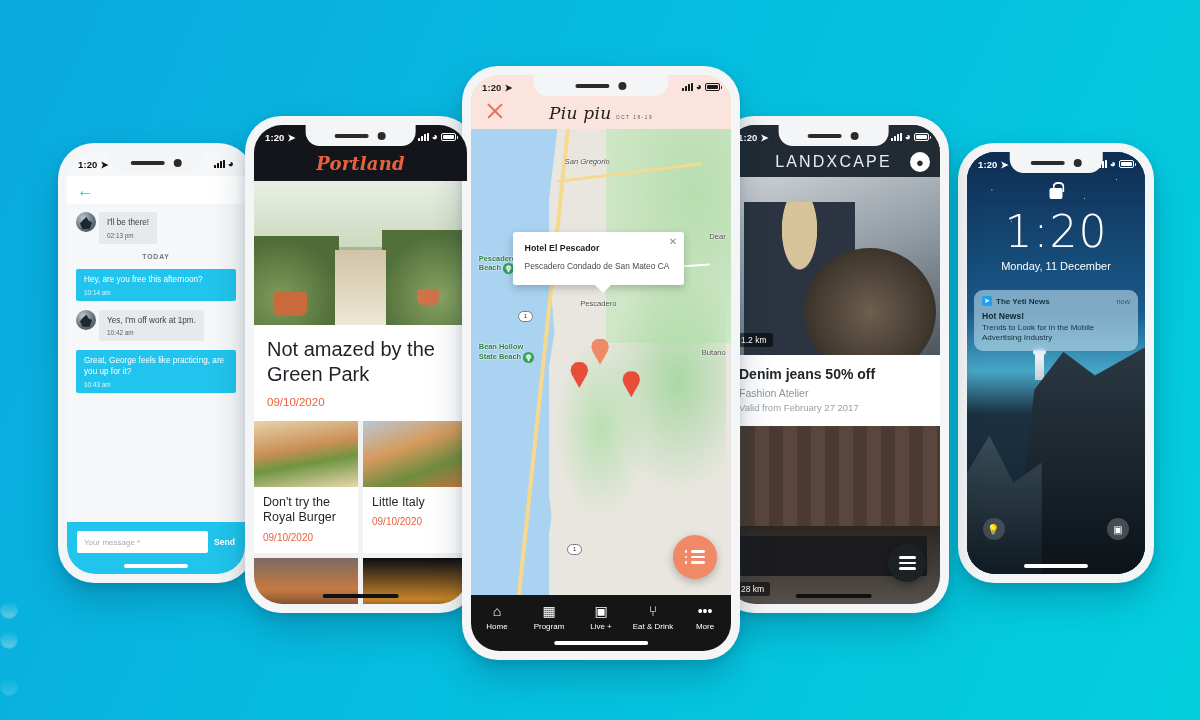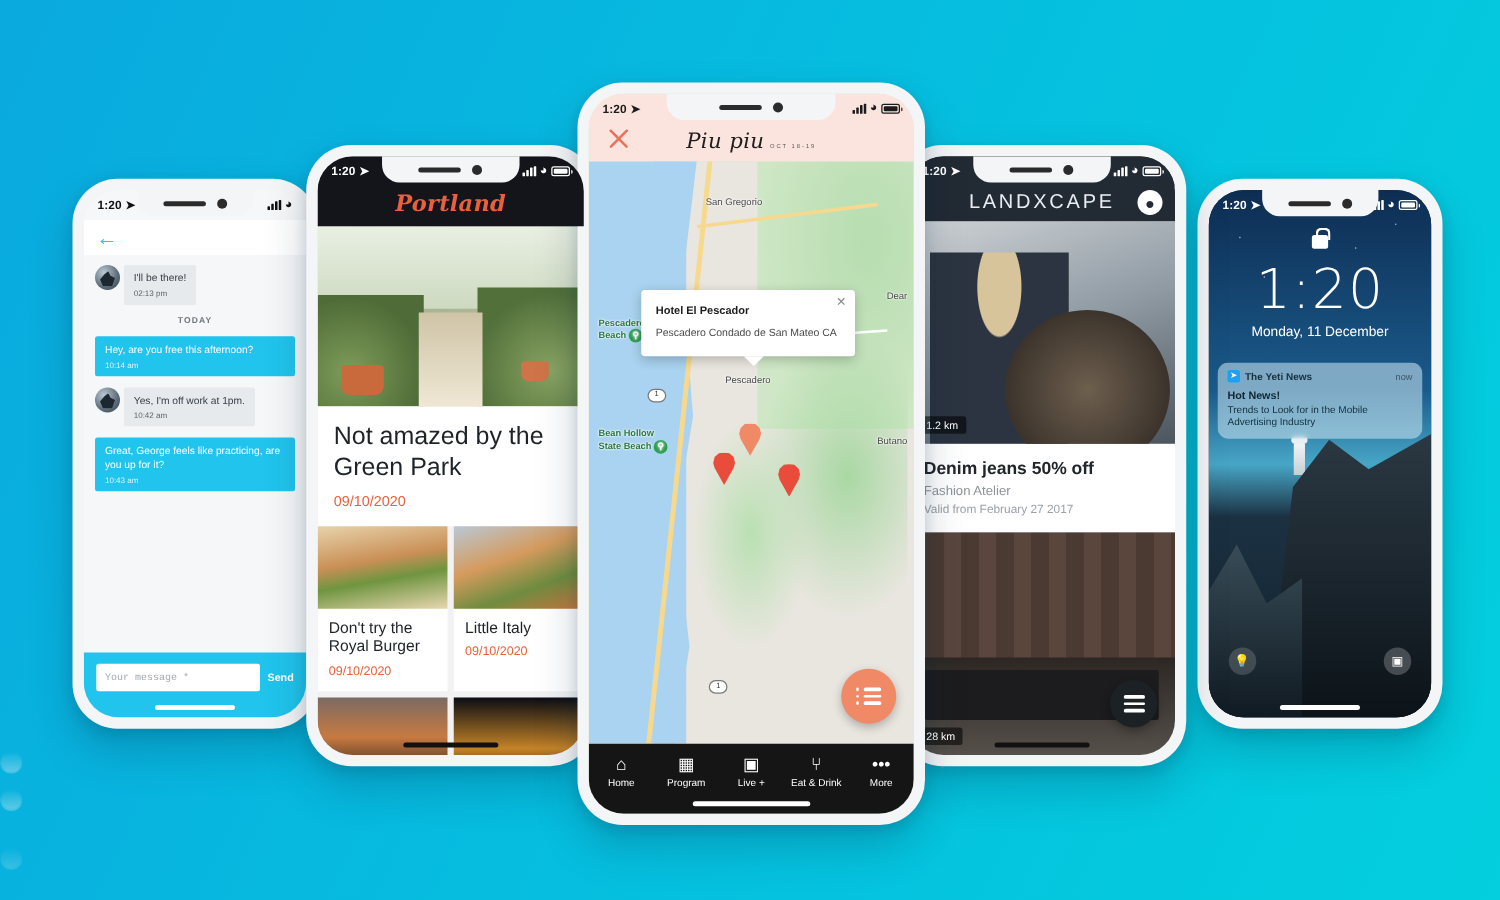--- a/index.html
+++ b/index.html
@@ -101,21 +101,21 @@
   .day-sep { text-align: center; font-size: 6.8px; letter-spacing: .9px;
              color: #6d757d; margin: 2px 0 9px; font-weight: bold; }
   .chat-input-bar {
     position: absolute; left: 0; right: 0; bottom: 0; height: 52px;
     background: #20c4ec; display: flex; align-items: center;
     padding: 0 10px; gap: 6px; z-index: 20; padding-bottom: 12px;
   }
   .chat-input {
     flex: 1; background: #fff; border-radius: 2px; height: 22px;
     display: flex; align-items: center; padding: 4px 7px;
-    font-size: 8px; color: #a2aab1; font-family: Liberation Mono, monospace;
+    font-size: 8px; color: #a2aab1;
   }
   .send-btn { color: #fff; font-size: 8.6px; font-weight: 600; }
   #phone-chat .homebar { background: #fff; }
 
   
   #phone-portland { left: 245px; top: 116px; width: 231px; height: 497px; }
   #phone-portland .screen { background: #f2f2f2; }
   .pl-status { color: #fff; background: #14151a; }
   .pl-header {
     position: absolute; top: 0; left: 0; right: 0; height: 56px;
@@ -758,21 +758,21 @@
       <div class="map-canvas">
         <span class="sea"></span>
         <span class="coast"></span>
         <span class="forest1"></span>
         <span class="forest2"></span>
         <span class="forest3"></span>
         <span class="road1"></span>
         <span class="road2"></span>
         <span class="road3"></span>
 
-        <span class="town-label" style="left:36%; top:6%;">San Gregorio</span>
+        <span class="town-label" style="left:36%; top:6%;font-style:italic;">San Gregorio</span>
         <span class="town-label" style="right:2%; top:22%;">Dear</span>
         <span class="town-label" style="left:42%; top:36.5%;">Pescadero</span>
         <span class="town-label" style="right:2%; top:47%;">Butano</span>
 
         <span class="beach-label" style="left:3%; top:27%; width:62px;">
           <span>Pescadero State Beach</span><span class="park-pin">⚲</span>
         </span>
         <span class="beach-label" style="left:3%; top:46%; width:62px;">
           <span>Bean Hollow State Beach</span><span class="park-pin">⚲</span>
         </span>

